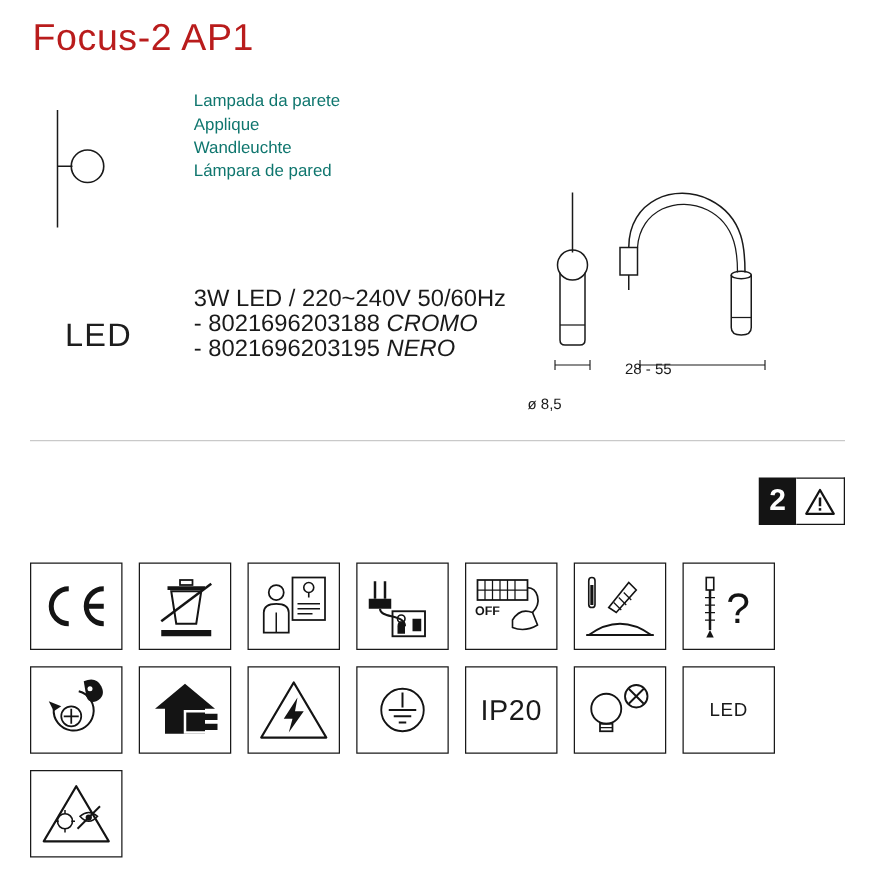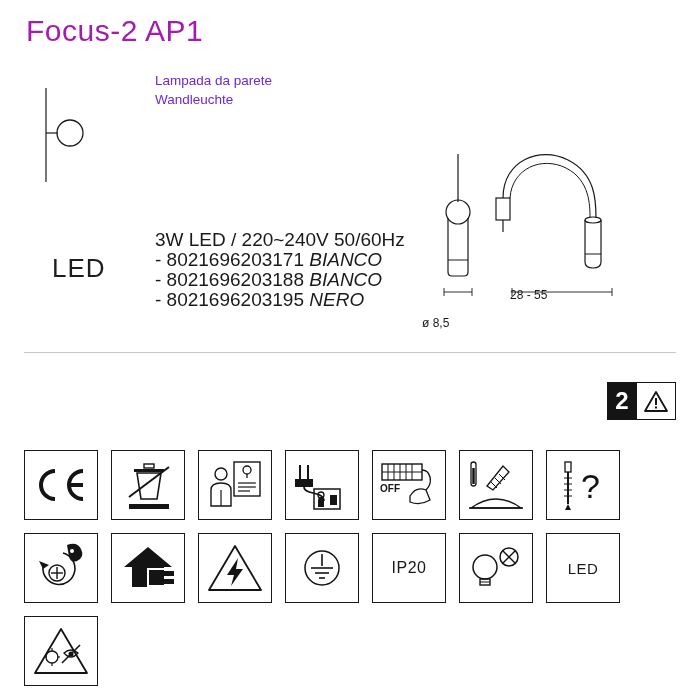--- a/index.html
+++ b/index.html
@@ -17,40 +17,40 @@
   }
 
   
   .product-title {
     position: absolute;
     left: 26px;
     top: 14px;
     font-size: 30px;
     font-weight: 400;
     letter-spacing: 0.5px;
-    color: #a21caf;
+    color: #b91c1c;
   }
 
   
   .pictogram {
     position: absolute;
     left: 22px;
     top: 86px;
     width: 100px;
     height: 100px;
   }
 
   
   .descriptions {
     position: absolute;
     left: 155px;
     top: 72px;
     font-size: 13.5px;
     line-height: 18.6px;
-    color: #6d28d9;
+    color: #0f766e;
   }
   .descriptions div { white-space: nowrap; }
 
   
   .led-label {
     position: absolute;
     left: 52px;
     top: 253px;
     font-size: 26px;
     letter-spacing: 1px;
@@ -77,21 +77,21 @@
     height: 180px;
   }
   .dim-row {
     position: absolute;
     left: 400px;
     top: 288px;
     width: 280px;
     font-size: 12px;
   }
   .dim-a { position: absolute; left: 22px; top: 0; margin-top: 28px; }
-  .dim-b { position: absolute; left: 110px; top: 0; }
+  .dim-b { position: absolute; left: 100px; top: 0; }
 
   
   .divider {
     position: absolute;
     left: 24px;
     top: 352px;
     width: 652px;
     height: 1px;
     background: #c9c9c9;
   }
@@ -143,53 +143,52 @@
     border: 1.4px solid #1a1a1a;
     box-sizing: border-box;
     position: relative;
     background: #fff;
     display: flex;
     align-items: center;
     justify-content: center;
     overflow: hidden;
   }
   .icon-text {
-    font-size: 16px;
+    font-size: 23px;
     letter-spacing: 0.5px;
   }
   .icon-text.small { font-size: 15px; }
   svg { display: block; }
 </style>
 </head>
 <body>
 
 <div class="product-title">Focus-2 AP1</div>
 
 <div class="pictogram">
   <svg width="100" height="100" viewBox="0 0 100 100">
     <line x1="24" y1="2" x2="24" y2="96" stroke="#1a1a1a" stroke-width="1.2"></line>
     <line x1="24" y1="47" x2="36" y2="47" stroke="#1a1a1a" stroke-width="1.2"></line>
     <circle cx="48" cy="47" r="13" fill="none" stroke="#1a1a1a" stroke-width="1.3"></circle>
   </svg>
 </div>
 
 <div class="descriptions">
   <div>Lampada da parete</div>
+  <div>Applique</div>
   <div>Wandleuchte</div>
+  <div>Lámpara de pared</div>
 </div>
 
 <div class="led-label">LED</div>
 
 <div class="specs">
   <div>3W LED / 220~240V 50/60Hz</div>
   <div class="codeline">
-    <span>- 8021696203171 </span><span class="italic">BIANCO</span>
-  </div>
-  <div class="codeline">
-    <span>- 8021696203188 </span><span class="italic">BIANCO</span>
+    <span>- 8021696203188 </span><span class="italic">CROMO</span>
   </div>
   <div class="codeline">
     <span>- 8021696203195 </span><span class="italic">NERO</span>
   </div>
 </div>
 
 <div class="drawing">
   <svg width="280" height="180" viewBox="0 0 280 180">
 
     <line x1="58" y1="14" x2="58" y2="62" stroke="#1a1a1a" stroke-width="1.2"></line>

